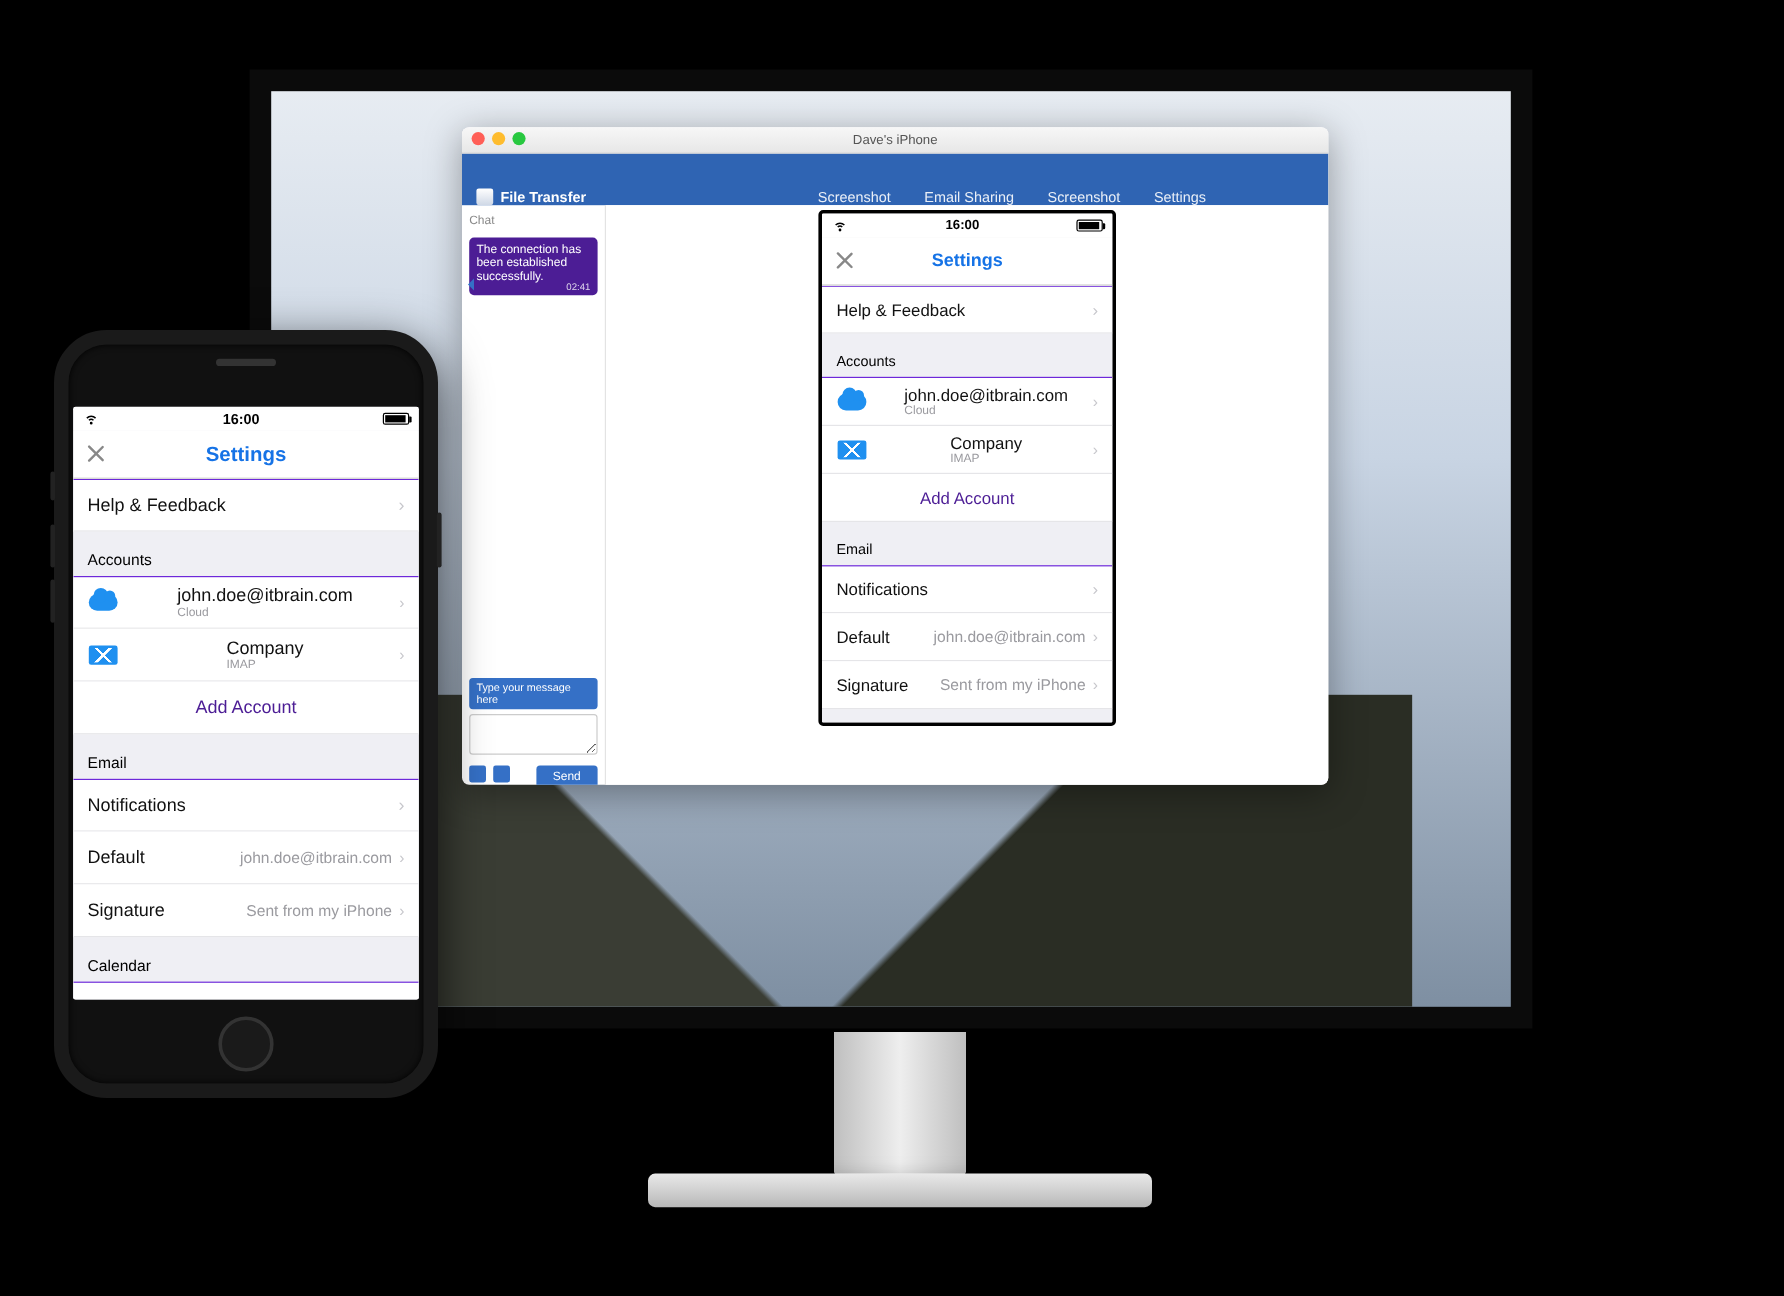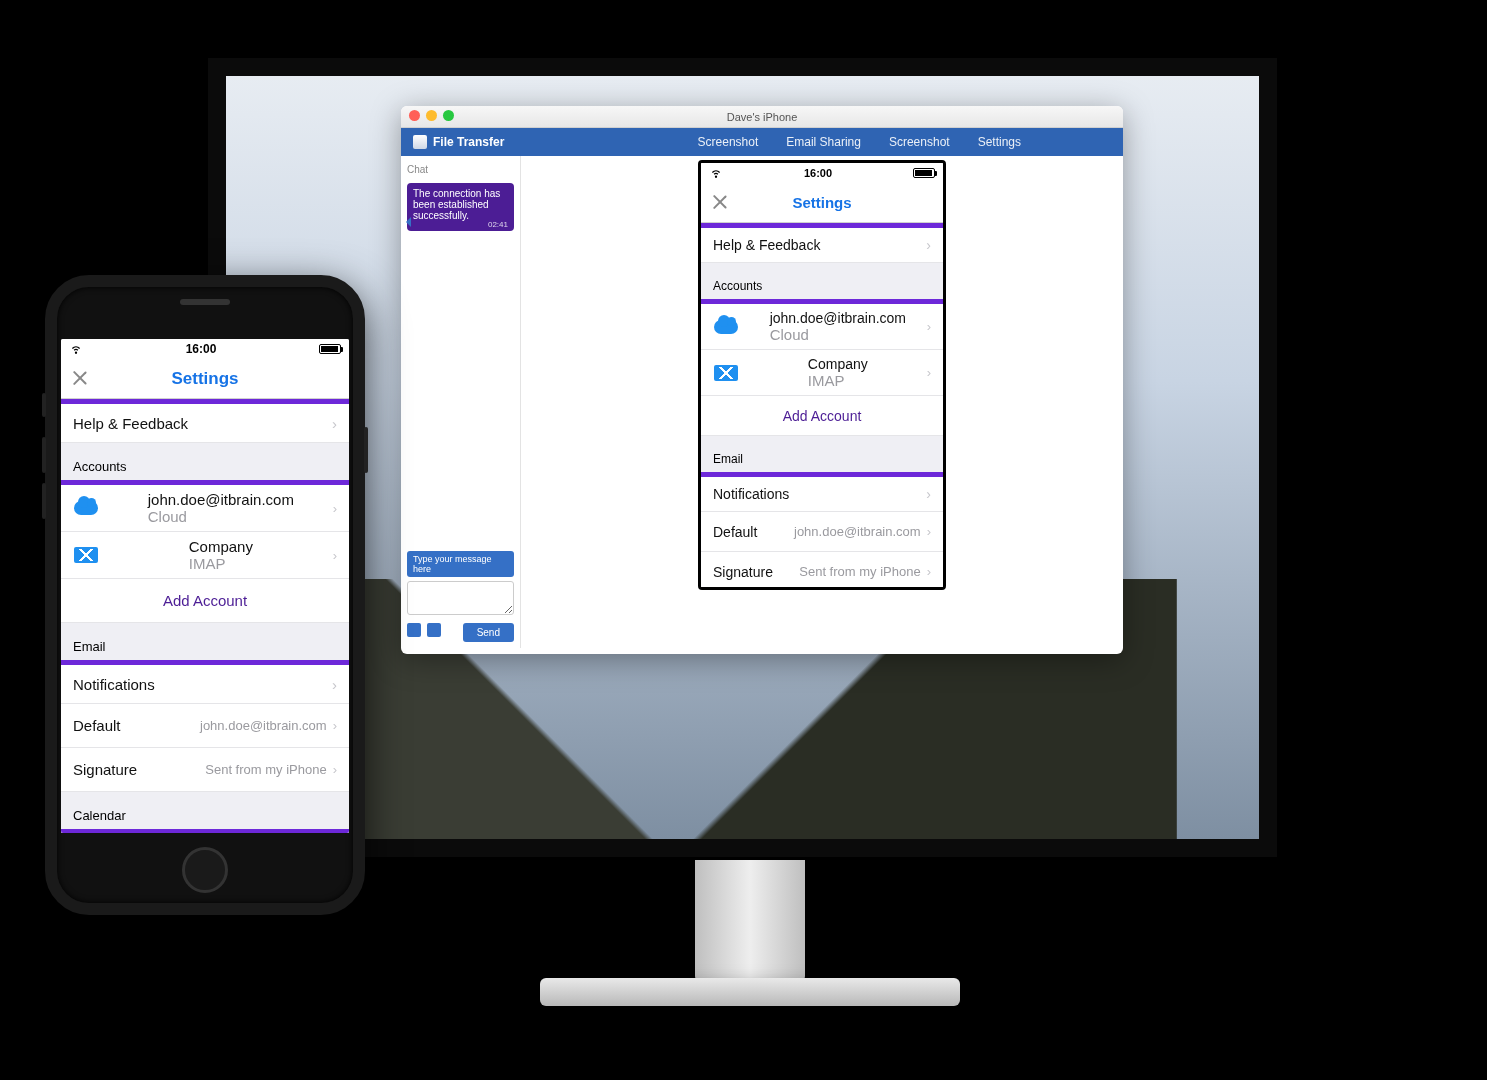--- a/index.html
+++ b/index.html
@@ -54,44 +54,44 @@
     bottom: 0; left: 0; right: 0;
     height: 260px;
     background:
       linear-gradient(135deg, transparent 45%, #2a2d24 46%) 80% 100%/60% 100% no-repeat,
       linear-gradient(225deg, transparent 45%, #3a3d34 46%) 0% 100%/50% 100% no-repeat;
   }
 
   
   .mac-window {
     position: absolute;
-    left: 175px; top: 30px;
+    left: 159px; top: 30px;
     width: 722px; height: 548px;
     background: #fff;
     border-radius: 6px;
     box-shadow: 0 6px 30px rgba(0,0,0,.35);
     overflow: hidden;
   }
   .mac-titlebar {
     height: 22px;
     background: linear-gradient(#f7f7f7,#e7e7e7);
     border-bottom: 1px solid #d0d0d0;
     display: flex; align-items: center;
     font-size: 11px;
     color: #555;
     position: relative;
   }
   .traffic-lights { position: absolute; left: 8px; top: 4px; display: flex; gap: 6px; }
   .tl { width: 11px; height: 11px; border-radius: 50%; }
   .tl.red { background: #ff5f57; } .tl.yellow { background: #febc2e; } .tl.green { background: #28c840; }
   .mac-title { margin: 0 auto; }
   .mac-toolbar {
-    height: 28px;
+    height: 43px;
     background: #2f64b3;
-    display: flex; align-items: center;
+    display: flex; align-items: flex-end;
     color: #fff; font-size: 12px;
     padding: 0 12px;
   }
   .toolbar-brand { display: flex; align-items: center; gap: 6px; font-weight: 600; }
   .toolbar-brand .ft-icon {
     width: 14px; height: 14px; display: inline-block;
     background: linear-gradient(#fff,#cfd8e6); border-radius: 2px;
   }
   .toolbar-tabs { margin-left: auto; display: flex; gap: 28px; padding-right: 90px; }
   .toolbar-tab { cursor: pointer; opacity: .9; }
@@ -175,26 +175,26 @@
     width: 1.5px; height: 18px; background: #888; border-radius: 1px;
   }
   .ios-nav .close::before { transform: rotate(45deg); }
   .ios-nav .close::after  { transform: rotate(-45deg); }
   .ios-nav-title { font-size: 15px; font-weight: 600; color: #1673e6; }
 
   .ios-list { flex: 1; overflow: hidden; background: #efeff4; }
   .ios-section-label { font-size: 12px; color: #000000; padding: 16px 12px 6px; }
   .ios-row {
     background: #fff; min-height: 40px; padding: 8px 12px;
-    border-top: 5px solid #6d28d9; border-bottom: 1px solid #e5e5e8;
+    border-top: 1px solid #6d28d9; border-bottom: 1px solid #e5e5e8;
     display: flex; align-items: center; justify-content: space-between;
     font-size: 14px; color: #111;
   }
   .ios-row + .ios-row { border-top: none; }
-  .ios-row .sub { font-size: 15px; color: #9a9a9f; }
+  .ios-row .sub { font-size: 10px; color: #9a9a9f; }
   .ios-row .right { color: #9a9a9f; font-size: 13px; display: flex; align-items: center; gap: 6px; }
   .chevron { color: #c7c7cc; }
   .ios-row.acc { padding: 6px 12px; }
   .acc .acc-icon { width: 26px; height: 20px; margin-right: 10px; display: flex; align-items: center; justify-content: center; }
   .acc-cloud { width: 24px; height: 14px; background: #1f90f0; border-radius: 10px; position: relative; }
   .acc-cloud::before { content:""; position:absolute; width:12px; height:12px; background:#1f90f0; border-radius:50%; top:-5px; left:4px; }
   .acc-cloud::after  { content:""; position:absolute; width:9px; height:9px; background:#1f90f0; border-radius:50%; top:-3px; right:2px; }
   .acc-mail { width: 24px; height: 16px; background:#1f90f0; border-radius:2px; position: relative; }
   .acc-mail::after { content:""; position:absolute; inset:2px; background:linear-gradient(135deg, transparent 45%, #fff 46% 54%, transparent 55%),linear-gradient(225deg, transparent 45%, #fff 46% 54%, transparent 55%); }
   .acc .acc-text { display: flex; flex-direction: column; }

